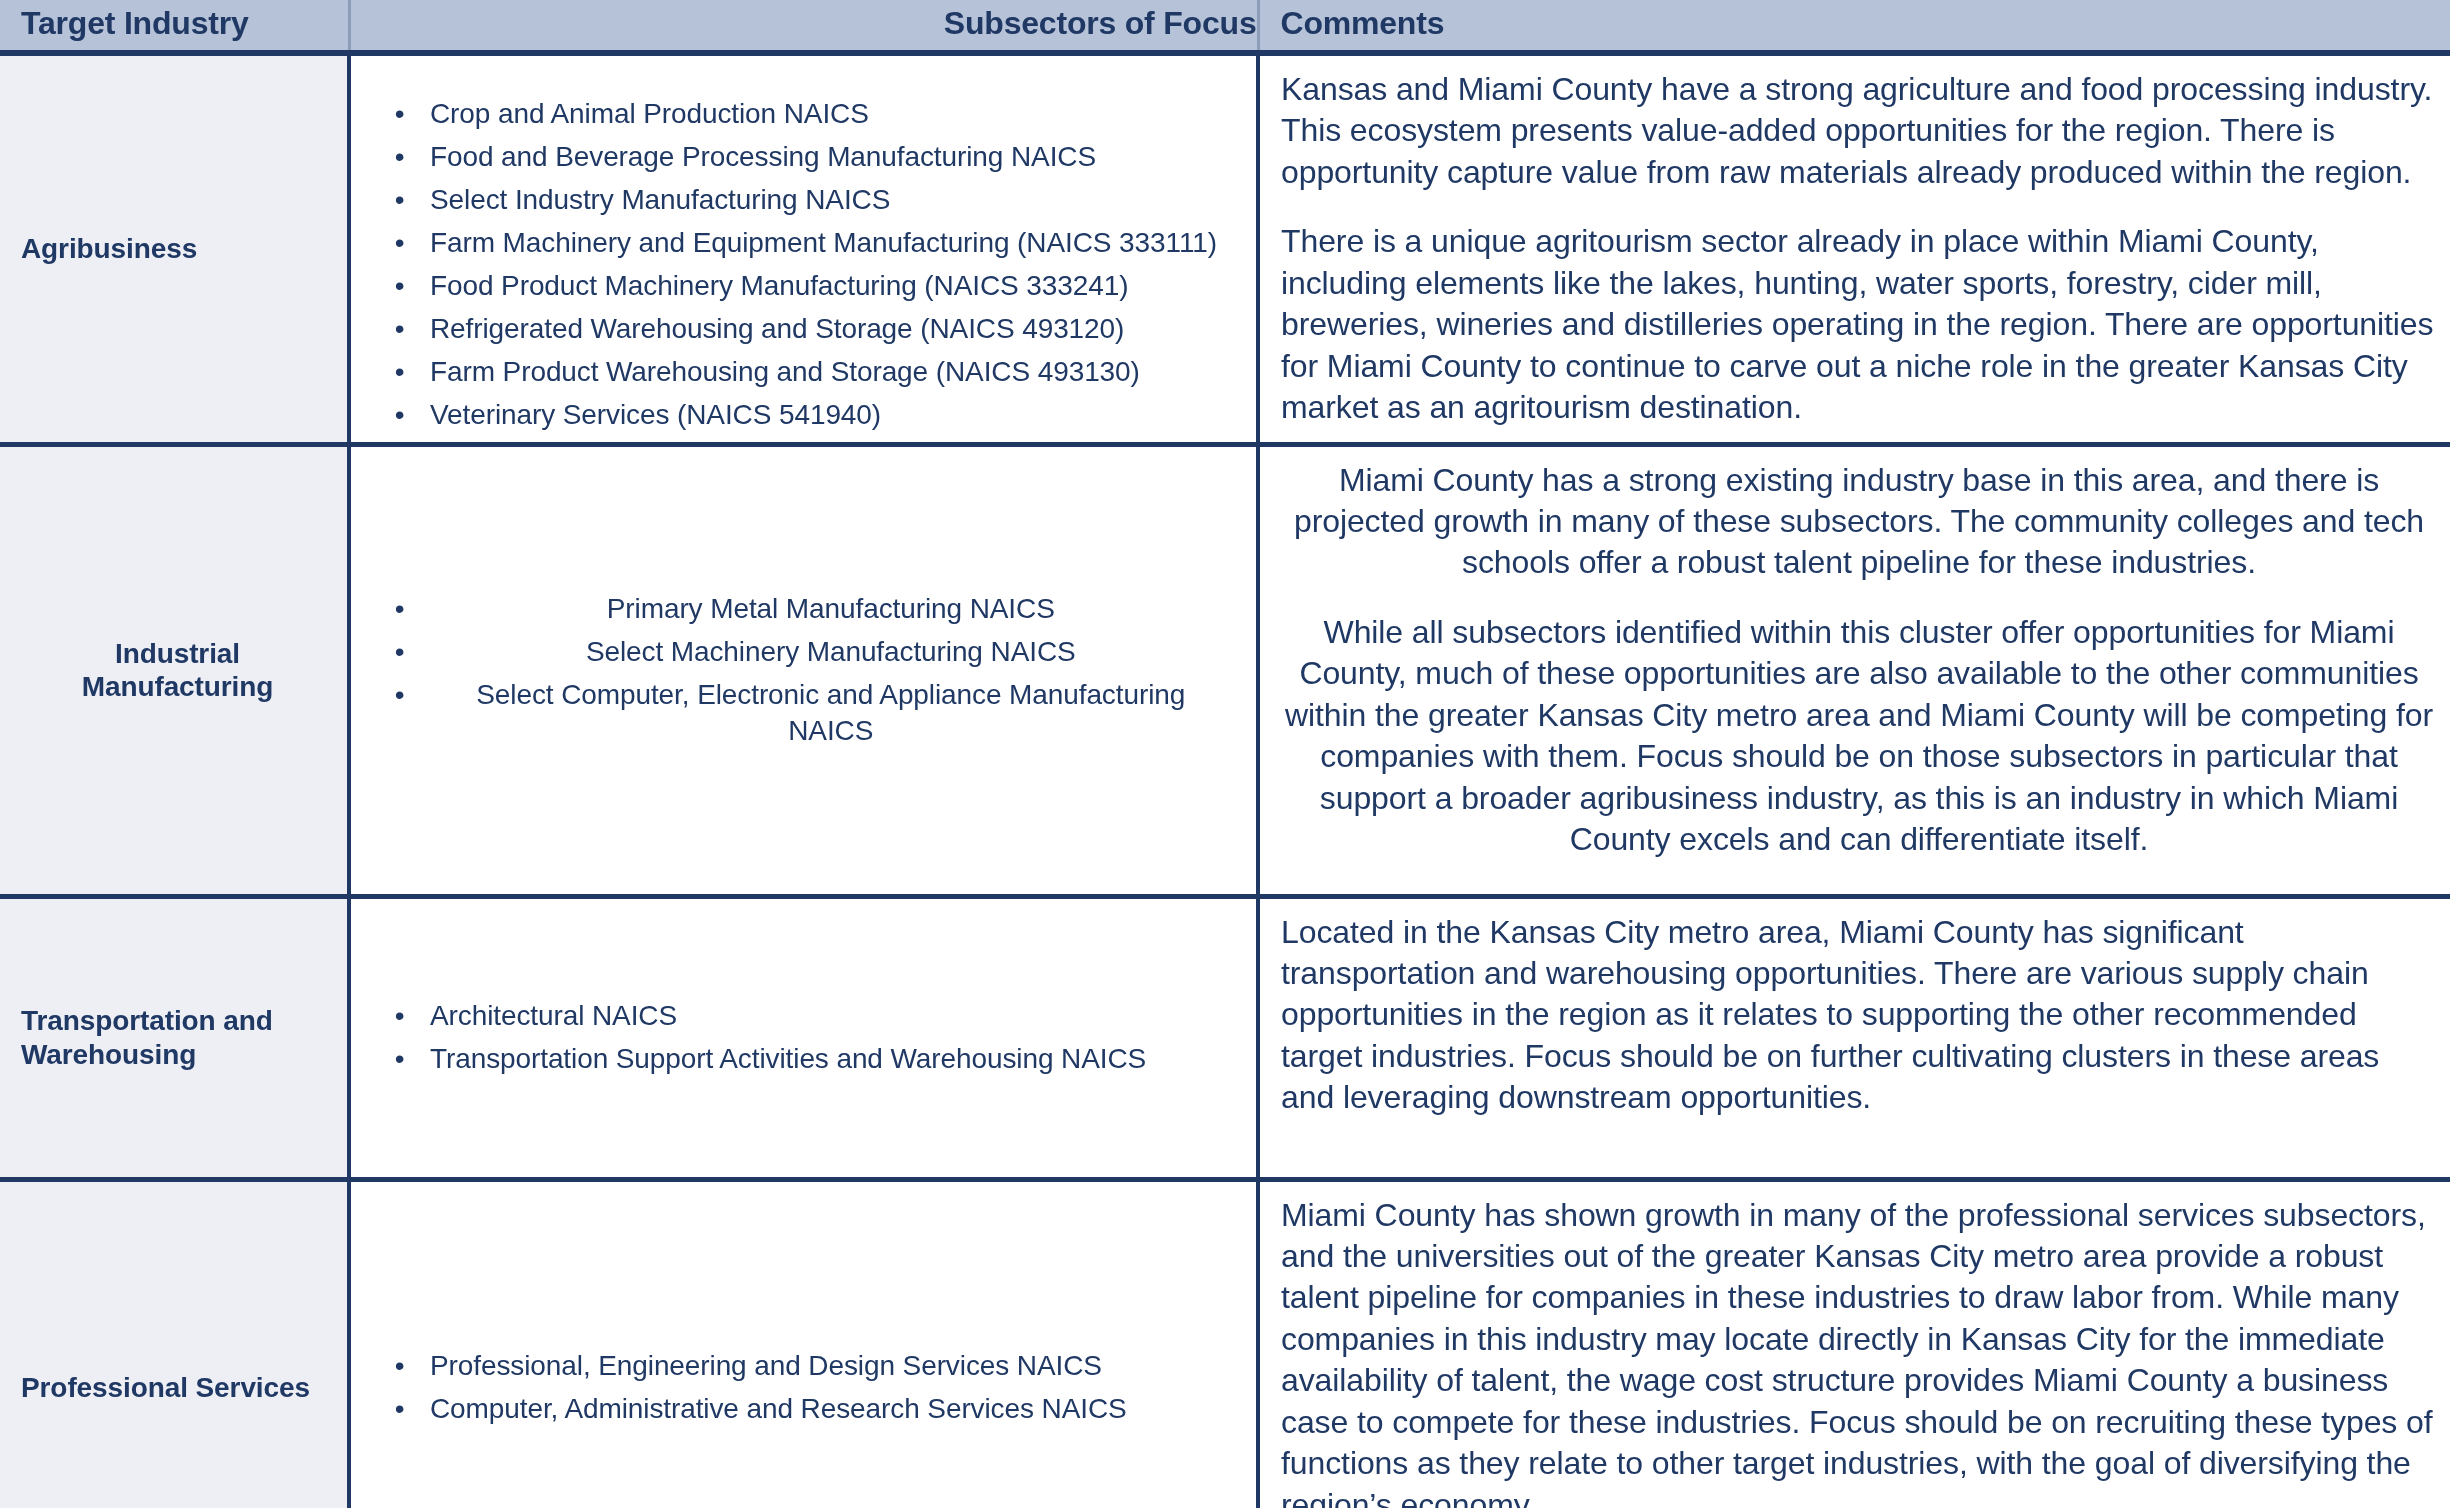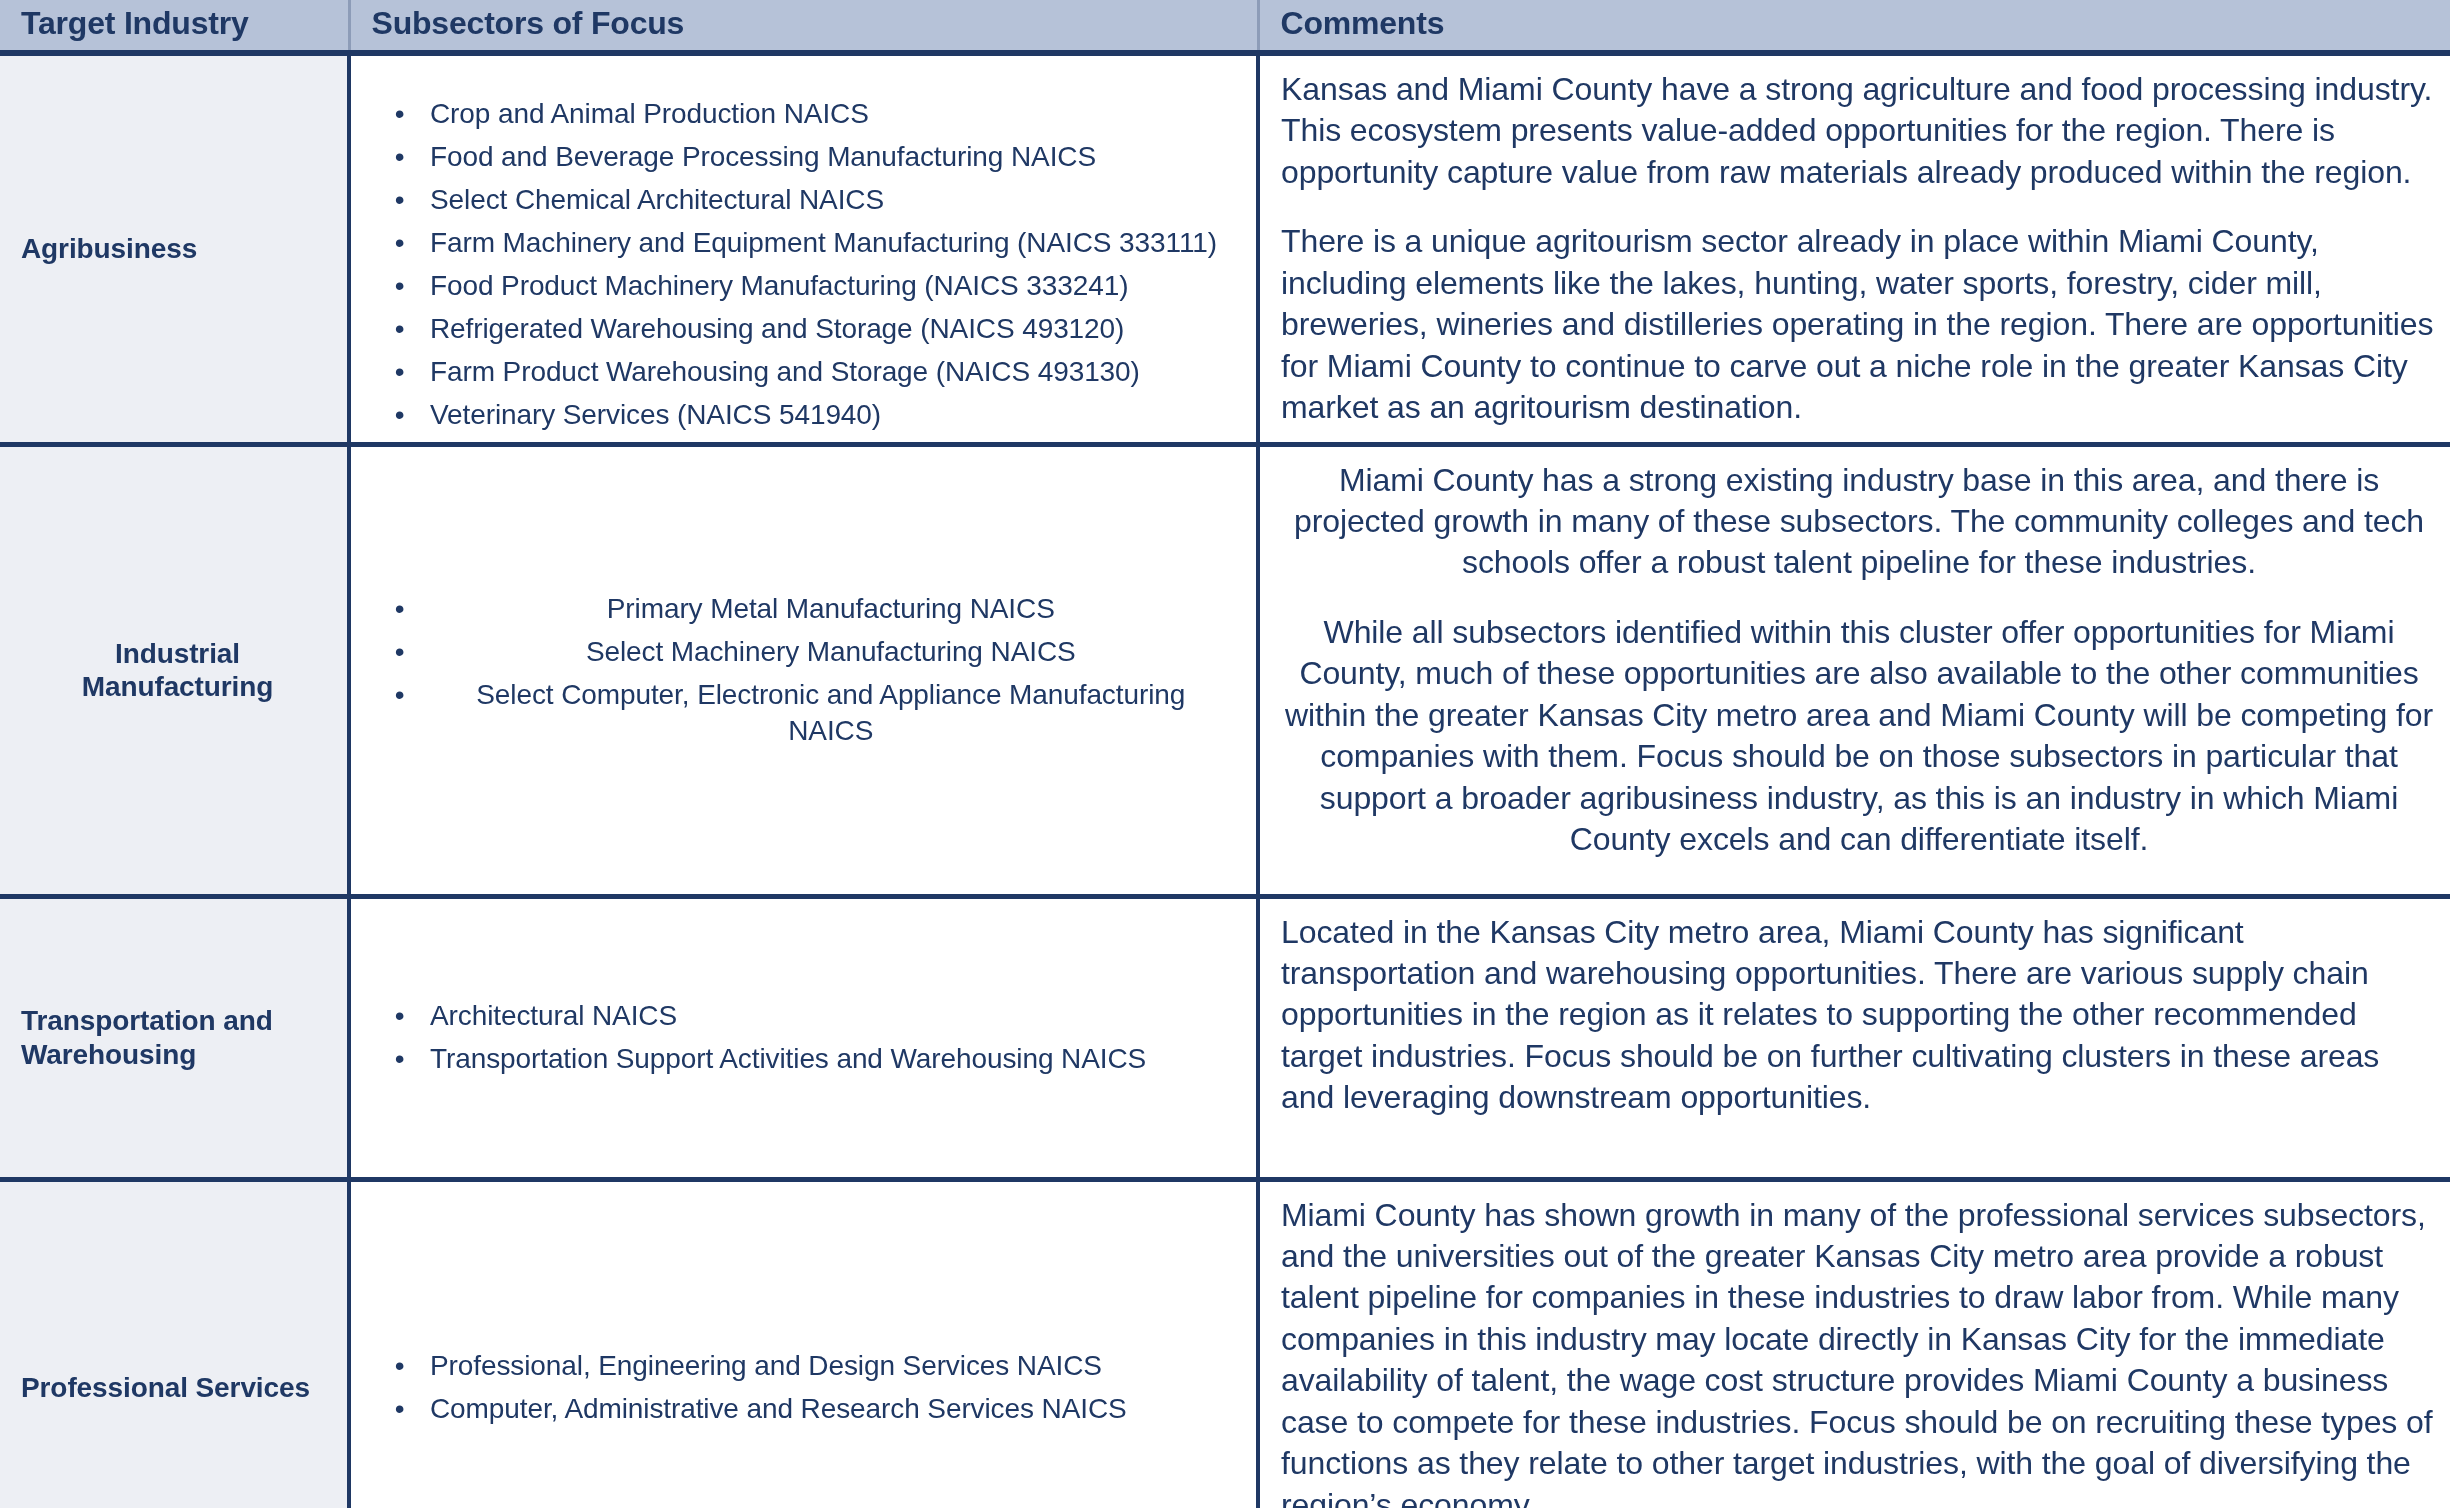--- a/index.html
+++ b/index.html
@@ -28,21 +28,21 @@
     letter-spacing:-0.2px;
     text-align:left;
     vertical-align:middle;
     height:53px;
     padding:1.9px 0 5.7px 21px;
     border-bottom:6.6px solid #1f3864;
     box-sizing:border-box;
     font-stretch:condensed;
   }
   thead th.h-industry{border-right:3.8px solid #8d9cb8;}
-  thead th.h-subsectors{border-right:3.8px solid #8d9cb8;}
+  thead th.h-subsectors{border-right:3.8px solid #8d9cb8;text-align:right;}
 
   
   tbody td{
     vertical-align:top;
     color:#1f3864;
     border-bottom:5.7px solid #1f3864;
     box-sizing:border-box;
   }
   tbody tr:last-child td{border-bottom:none;}
 
@@ -130,21 +130,21 @@
 
     <tbody id="tbody">
         <tr class="r-agribusiness">
           <td class="industry">
             <div class="label">Agribusiness</div>
           </td>
           <td class="subsectors top-align">
             <ul class="bullets">
               <li><span class="dot">•</span><span>Crop and Animal Production NAICS</span></li>
               <li><span class="dot">•</span><span>Food and Beverage Processing Manufacturing  NAICS</span></li>
-              <li><span class="dot">•</span><span>Select Chemical Architectural NAICS</span></li>
+              <li><span class="dot">•</span><span>Select Industry Manufacturing NAICS</span></li>
               <li><span class="dot">•</span><span>Farm Machinery and Equipment Manufacturing (NAICS 333111)</span></li>
               <li><span class="dot">•</span><span>Food Product Machinery Manufacturing (NAICS 333241)</span></li>
               <li><span class="dot">•</span><span>Refrigerated Warehousing and Storage (NAICS 493120)</span></li>
               <li><span class="dot">•</span><span>Farm Product Warehousing and Storage (NAICS 493130)</span></li>
               <li><span class="dot">•</span><span>Veterinary Services (NAICS 541940)</span></li>
             </ul>
           </td>
           <td class="comments">
             <p>Kansas and Miami County have a strong agriculture and food processing industry. This ecosystem presents value-added opportunities for the region. There is opportunity capture value from raw materials already produced within the region.</p>
             <p>There is a unique agritourism sector already in place within Miami County, including elements  like the lakes, hunting, water sports, forestry, cider mill, breweries, wineries and distilleries operating in the region. There are opportunities for Miami County to continue to carve out a niche role in the greater Kansas City market as an agritourism destination.</p>

